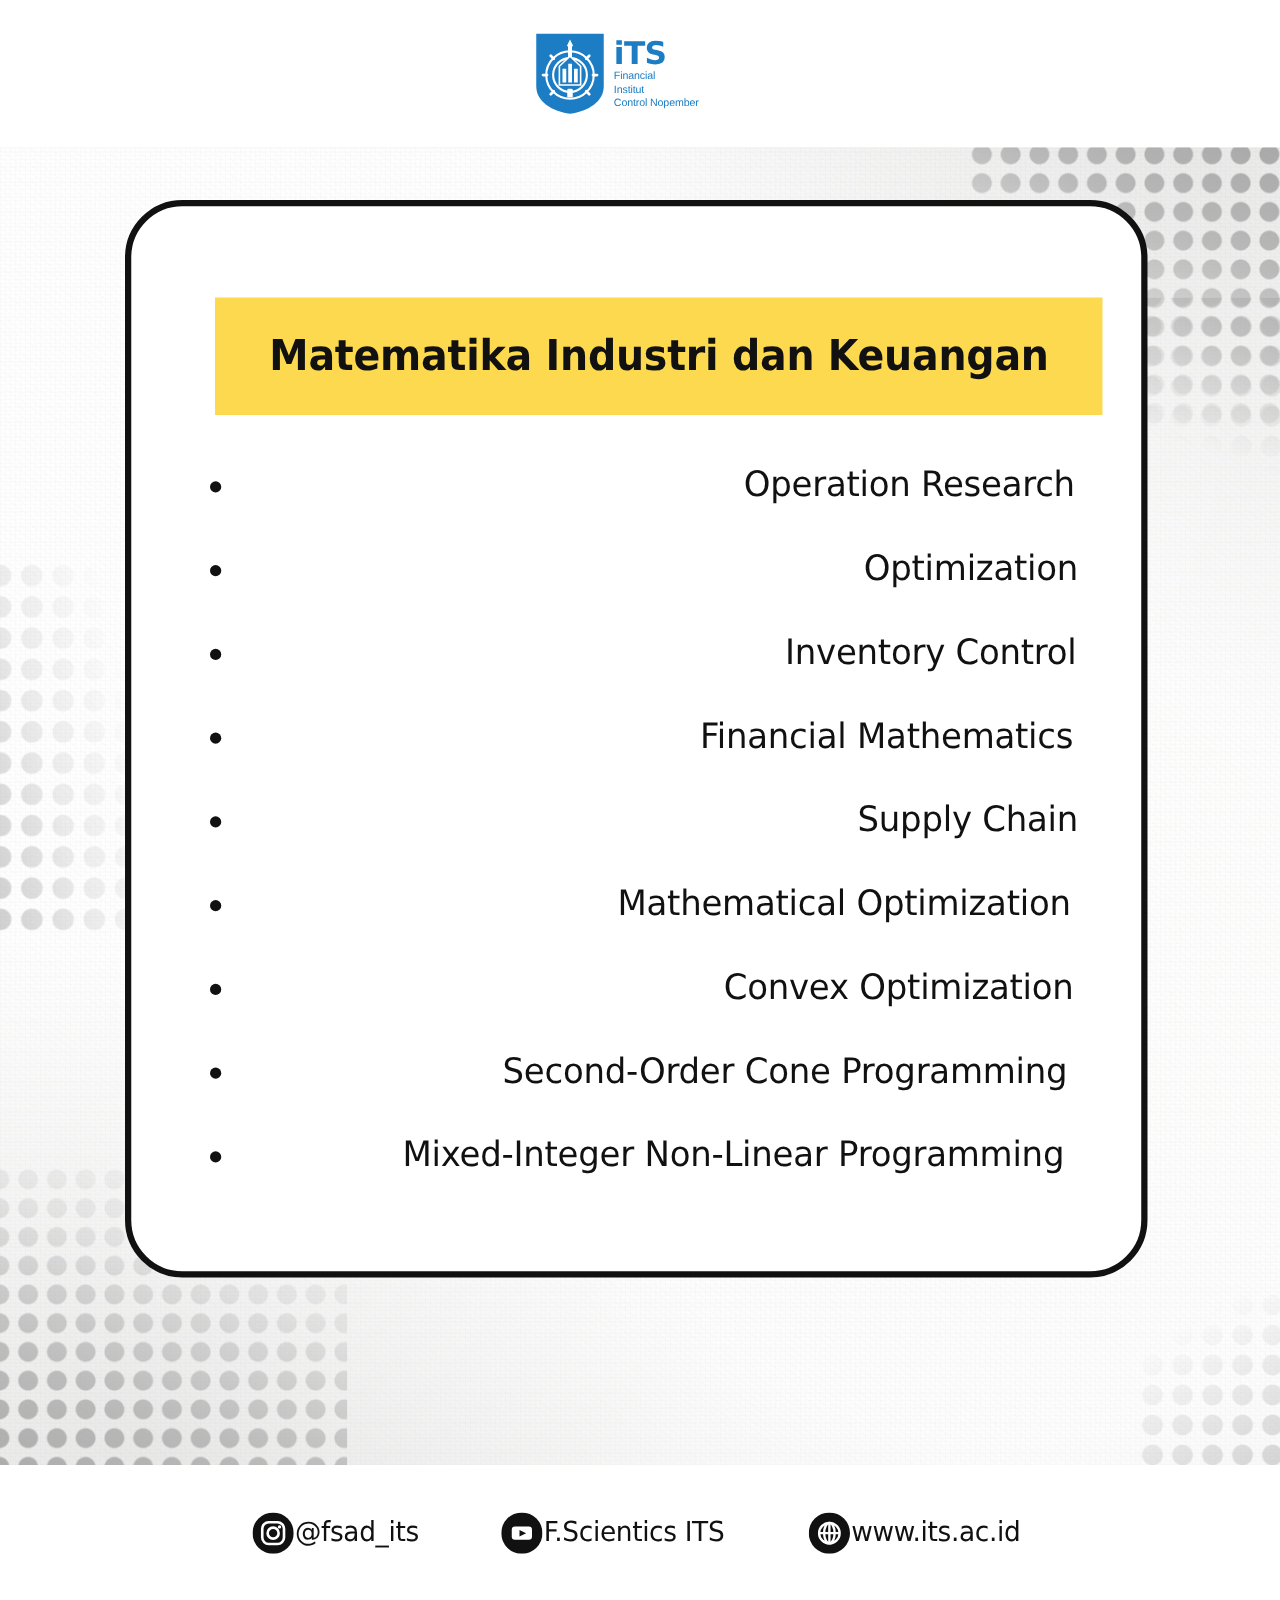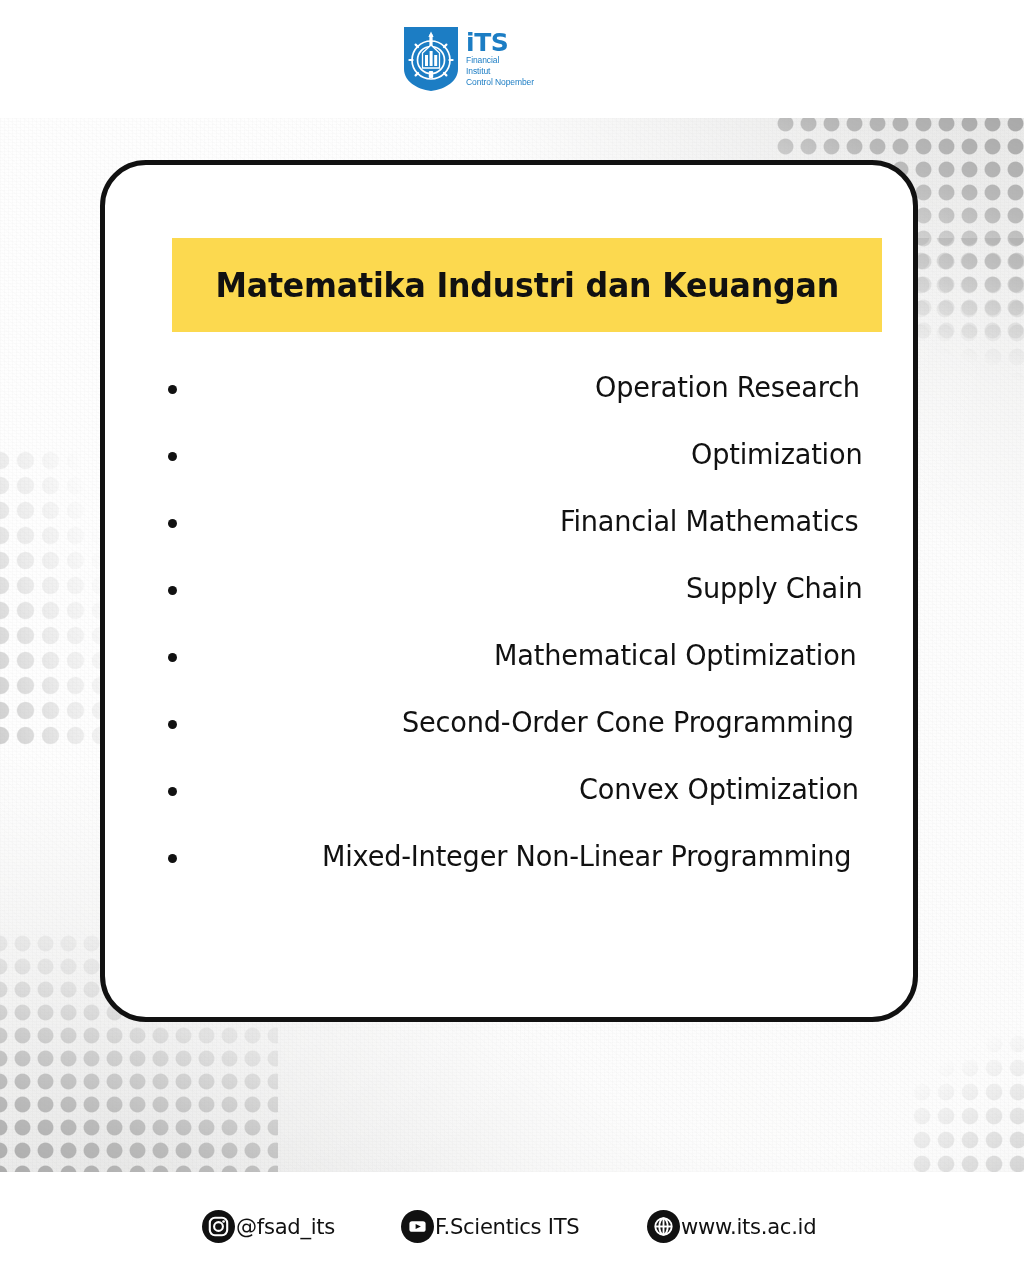--- a/index.html
+++ b/index.html
@@ -19,20 +19,21 @@
   .header-bar {
     position: absolute;
     left: 0;
     top: 0;
     width: 936px;
     height: 118px;
     background: #ffffff;
     display: flex;
     align-items: center;
     justify-content: center;
+    padding-left: 25px;
   }
   .logo-lockup {
     display: flex;
     align-items: center;
     gap: 6px;
   }
   .logo-shield {
     width: 58px;
     height: 68px;
     position: relative;
@@ -317,44 +318,48 @@
   <div class="bullet-row">
     <span class="bullet-dot"></span>
     <span class="bullet-label">Operation Research</span>
   </div>
 
   <div class="bullet-row">
     <span class="bullet-dot"></span>
     <span class="bullet-label">Optimization</span>
   </div>
 
+  <div class="bullet-row">
+    <span class="bullet-dot"></span>
+    <span class="bullet-label">Inventory Control</span>
+  </div>
 
   <div class="bullet-row">
     <span class="bullet-dot"></span>
     <span class="bullet-label">Financial Mathematics</span>
   </div>
 
   <div class="bullet-row">
     <span class="bullet-dot"></span>
     <span class="bullet-label">Supply Chain</span>
   </div>
 
   <div class="bullet-row">
     <span class="bullet-dot"></span>
     <span class="bullet-label">Mathematical Optimization</span>
   </div>
 
   <div class="bullet-row">
     <span class="bullet-dot"></span>
+    <span class="bullet-label">Convex Optimization</span>
+  </div>
+
+  <div class="bullet-row">
+    <span class="bullet-dot"></span>
     <span class="bullet-label">Second-Order Cone Programming</span>
-  </div>
-
-  <div class="bullet-row">
-    <span class="bullet-dot"></span>
-    <span class="bullet-label">Convex Optimization</span>
   </div>
 
   <div class="bullet-row">
     <span class="bullet-dot"></span>
     <span class="bullet-label">Mixed-Integer Non-Linear Programming</span>
   </div>
 
 </div>
 
 <div class="footer-bar">

